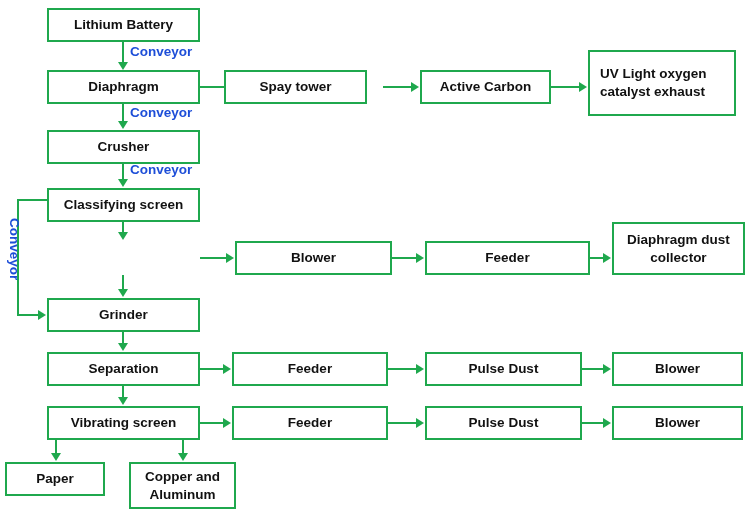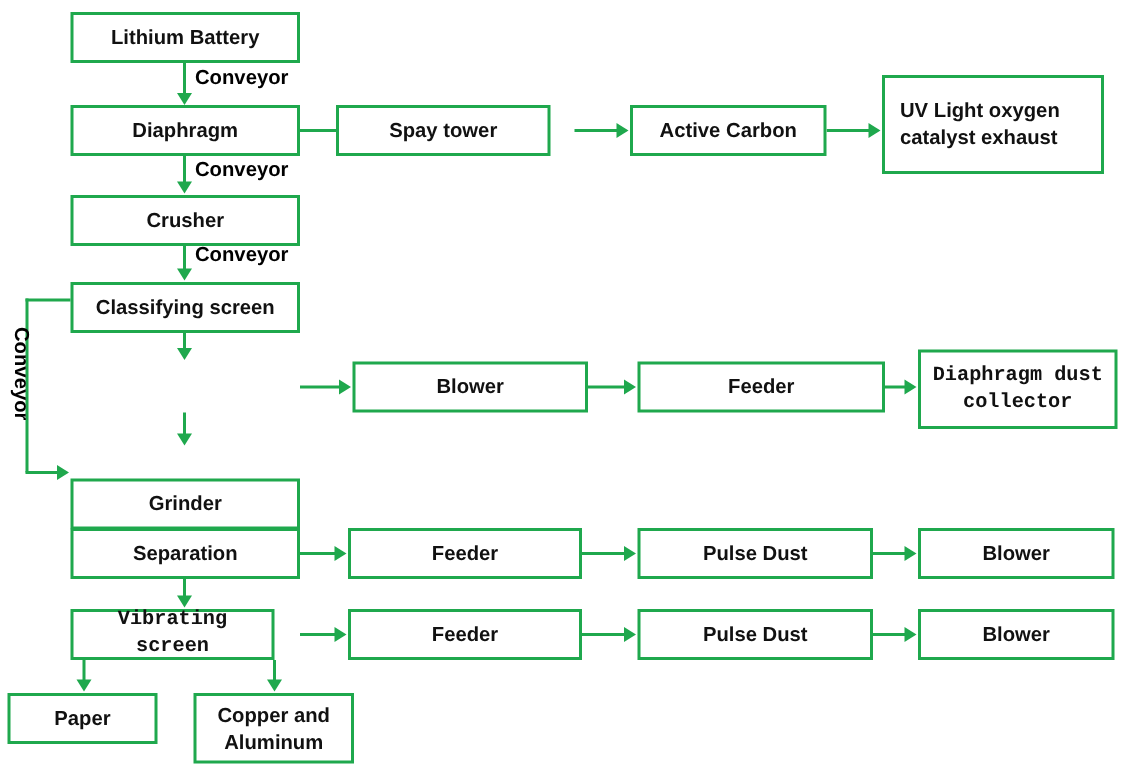--- a/index.html
+++ b/index.html
@@ -56,21 +56,21 @@
   }
   .arrow.right {
     border-top: 5px solid transparent;
     border-bottom: 5px solid transparent;
     border-left: 8px solid #1fa84d;
   }
   .edge-label {
     position: absolute;
     font-size: 13.5px;
     font-weight: bold;
-    color: #000000;
+    color: #1d4ed8;
     white-space: nowrap;
     z-index: 4;
   }
   .edge-label.vertical {
     writing-mode: vertical-rl;
     text-orientation: mixed;
   }
 </style>
 </head>
 <body>
@@ -152,26 +152,26 @@
 
   <div class="node" style="left:47px; top:8px; width:153px; height:34px;">Lithium Battery</div>
   <div class="node" style="left:47px; top:70px; width:153px; height:34px;">Diaphragm</div>
   <div class="node" style="left:224px; top:70px; width:143px; height:34px;">Spay tower</div>
   <div class="node" style="left:420px; top:70px; width:131px; height:34px;">Active Carbon</div>
   <div class="node left-align" style="left:588px; top:50px; width:148px; height:66px;">UV Light oxygen catalyst exhaust</div>
   <div class="node" style="left:47px; top:130px; width:153px; height:34px;">Crusher</div>
   <div class="node" style="left:47px; top:188px; width:153px; height:34px;">Classifying screen</div>
   <div class="node" style="left:235px; top:241px; width:157px; height:34px;">Blower</div>
   <div class="node" style="left:425px; top:241px; width:165px; height:34px;">Feeder</div>
-  <div class="node" style="left:612px; top:233px; width:133px; height:53px;font-family:Liberation Mono, monospace;">Diaphragm dust collector</div>
-  <div class="node" style="left:47px; top:298px; width:153px; height:34px;margin-top:21px;">Grinder</div>
+  <div class="node" style="left:612px; top:222px; width:133px; height:53px;">Diaphragm dust collector</div>
+  <div class="node" style="left:47px; top:298px; width:153px; height:34px;">Grinder</div>
   <div class="node" style="left:47px; top:352px; width:153px; height:34px;">Separation</div>
   <div class="node" style="left:232px; top:352px; width:156px; height:34px;">Feeder</div>
   <div class="node" style="left:425px; top:352px; width:157px; height:34px;">Pulse Dust</div>
   <div class="node" style="left:612px; top:352px; width:131px; height:34px;">Blower</div>
-  <div class="node" style="left:47px; top:406px; width:136px; height:34px;font-family:Liberation Mono, monospace;">Vibrating screen</div>
+  <div class="node" style="left:47px; top:406px; width:153px; height:34px;">Vibrating screen</div>
   <div class="node" style="left:232px; top:406px; width:156px; height:34px;">Feeder</div>
   <div class="node" style="left:425px; top:406px; width:157px; height:34px;">Pulse Dust</div>
   <div class="node" style="left:612px; top:406px; width:131px; height:34px;">Blower</div>
   <div class="node" style="left:5px; top:462px; width:100px; height:34px;">Paper</div>
   <div class="node" style="left:129px; top:462px; width:107px; height:47px;">Copper and Aluminum</div>
 
 </div>
 
 </body></html>

